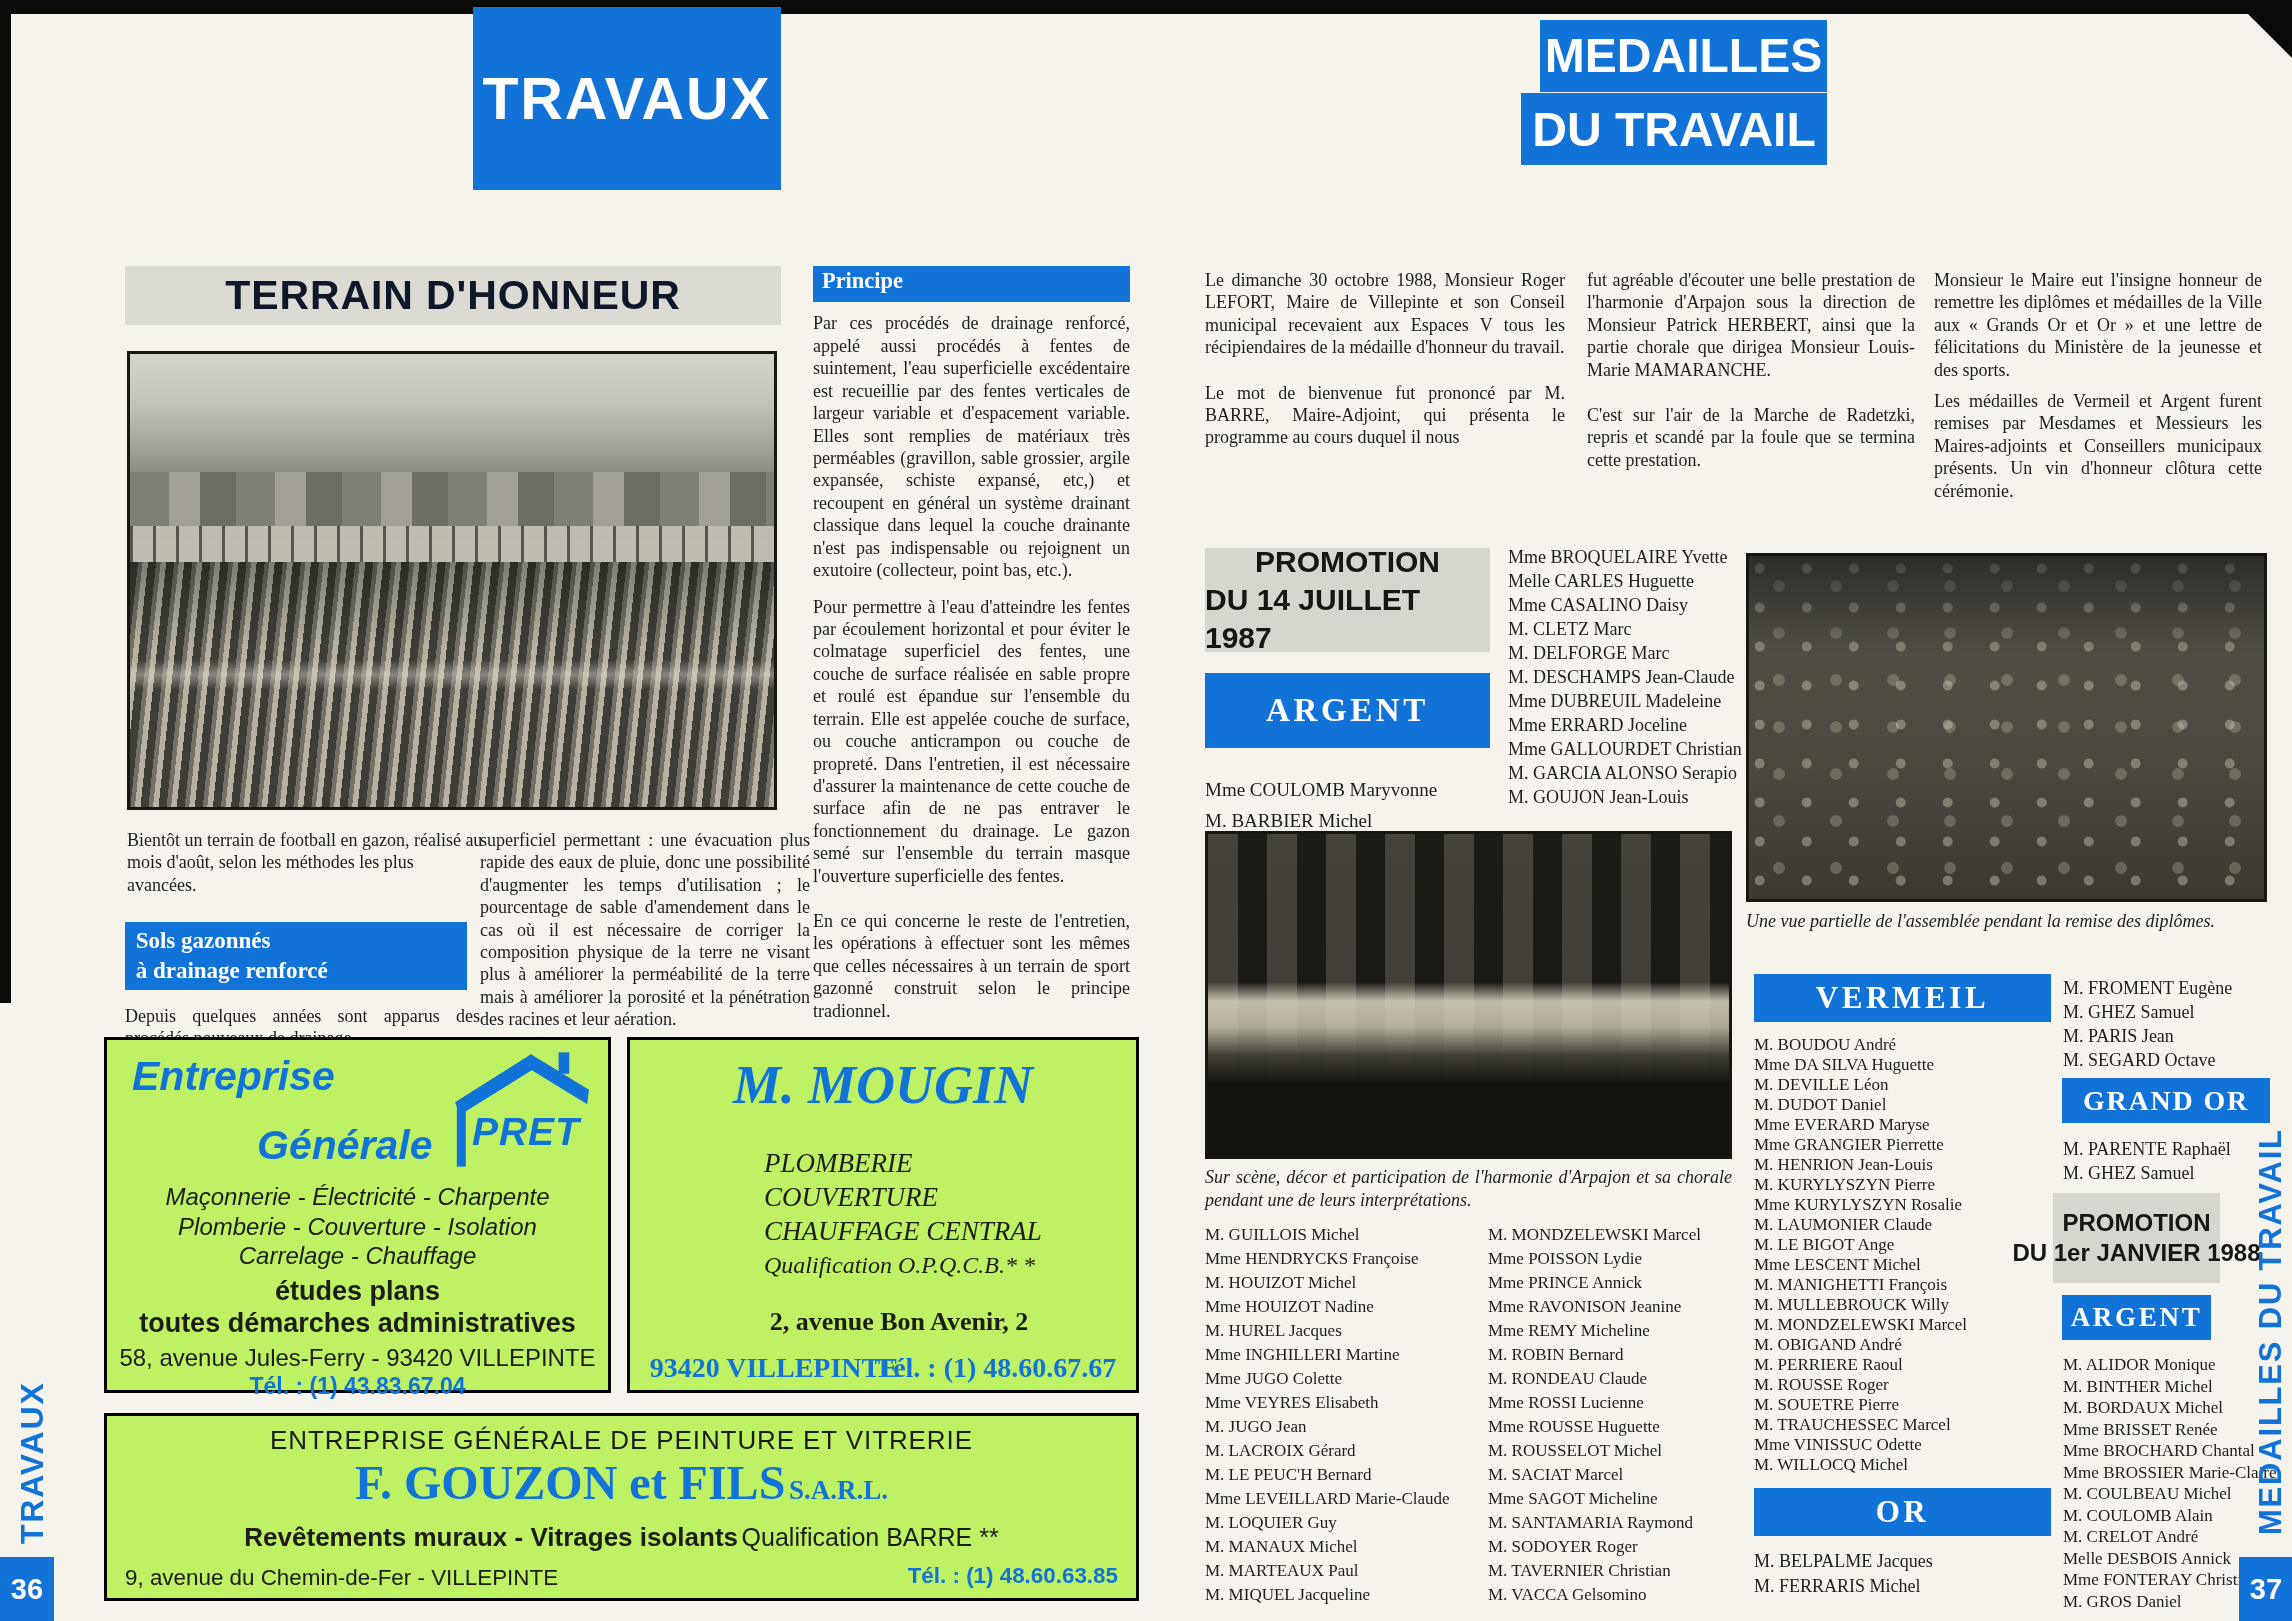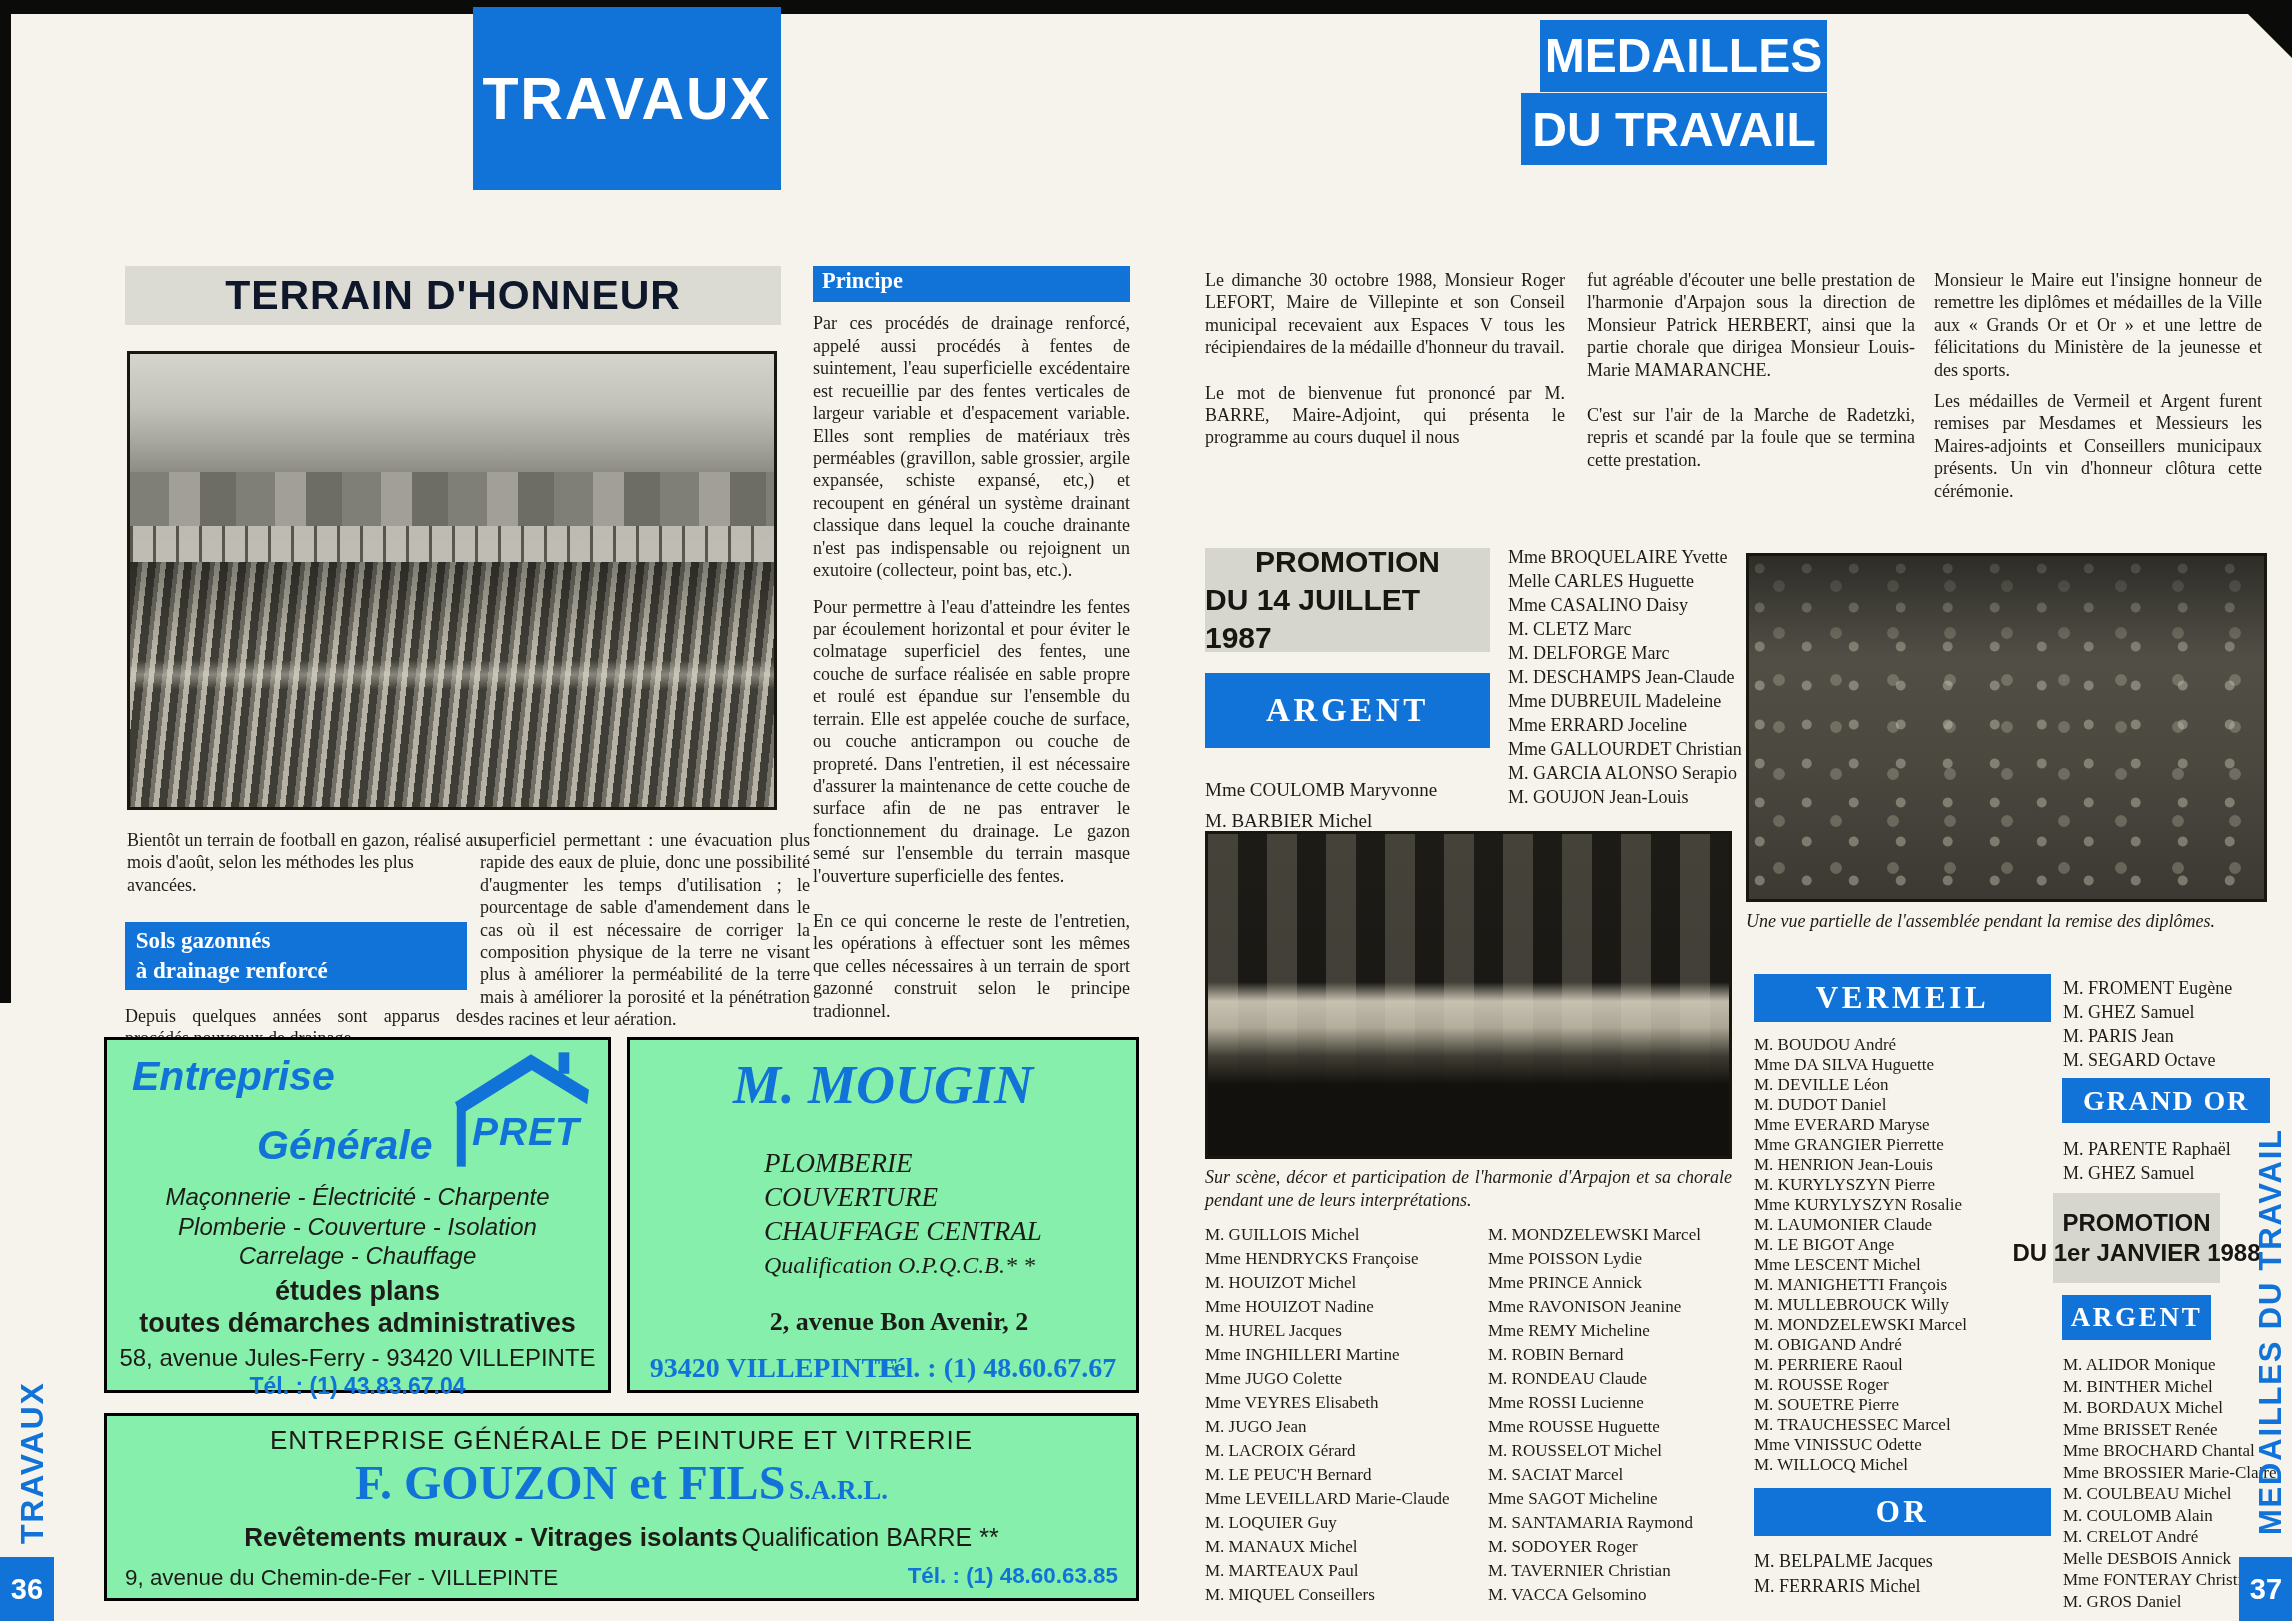--- a/index.html
+++ b/index.html
@@ -37,21 +37,21 @@
       linear-gradient(180deg,rgba(10,10,8,.55),rgba(10,10,8,0) 30%),
       repeating-radial-gradient(circle at 10.7px 12.5px,rgba(224,218,200,.38) 0 4.5px,rgba(224,218,200,0) 5.4px 100%),
       repeating-radial-gradient(circle at 30px 30px,rgba(200,194,176,.30) 0 5.4px,rgba(200,194,176,0) 6.3px 100%),
       linear-gradient(180deg,#57554c 0%,#4a483f 60%,#3b3932 100%);background-size:auto,47px 39px,57px 47px,auto;}
   .cap{font-style:italic;font-size:18px;line-height:23px;}
   
   .vlabel{writing-mode:vertical-rl;transform:rotate(180deg);font-family:"Liberation Sans",sans-serif;
           font-weight:800;color:#1173d8;letter-spacing:1.8px;}
   .pagenum{background:#1173d8;color:#fff;font-family:"Liberation Sans",sans-serif;font-weight:800;
            display:flex;align-items:center;justify-content:center;font-size:29px;}
-  .adbox{border:3.6px solid #000;background:#86efac;}
+  .adbox{border:3.6px solid #000;background:#bef264;}
   .sanss{font-family:"Liberation Sans",sans-serif;}
 </style>
 </head>
 <body>
 
 <div id="canvas">
 
   <div class="abs topstrip"></div>
   <div class="abs leftedge"></div>
   <div class="abs cornerTR"></div>
@@ -211,21 +211,21 @@
       <div class="nm">Mme INGHILLERI Martine</div>
       <div class="nm">Mme JUGO Colette</div>
       <div class="nm">Mme VEYRES Elisabeth</div>
       <div class="nm">M. JUGO Jean</div>
       <div class="nm">M. LACROIX Gérard</div>
       <div class="nm">M. LE PEUC'H Bernard</div>
       <div class="nm">Mme LEVEILLARD Marie-Claude</div>
       <div class="nm">M. LOQUIER Guy</div>
       <div class="nm">M. MANAUX Michel</div>
       <div class="nm">M. MARTEAUX Paul</div>
-      <div class="nm">M. MIQUEL Conseillers</div>
+      <div class="nm">M. MIQUEL Jacqueline</div>
     </div>
   <div class="abs" style="left:1488px;top:1223px;width:269px;font-size:17px;line-height:24px;">
 
   <div class="nm">M. MONDZELEWSKI Marcel</div>
       <div class="nm">Mme POISSON Lydie</div>
       <div class="nm">Mme PRINCE Annick</div>
       <div class="nm">Mme RAVONISON Jeanine</div>
       <div class="nm">Mme REMY Micheline</div>
       <div class="nm">M. ROBIN Bernard</div>
       <div class="nm">M. RONDEAU Claude</div>

